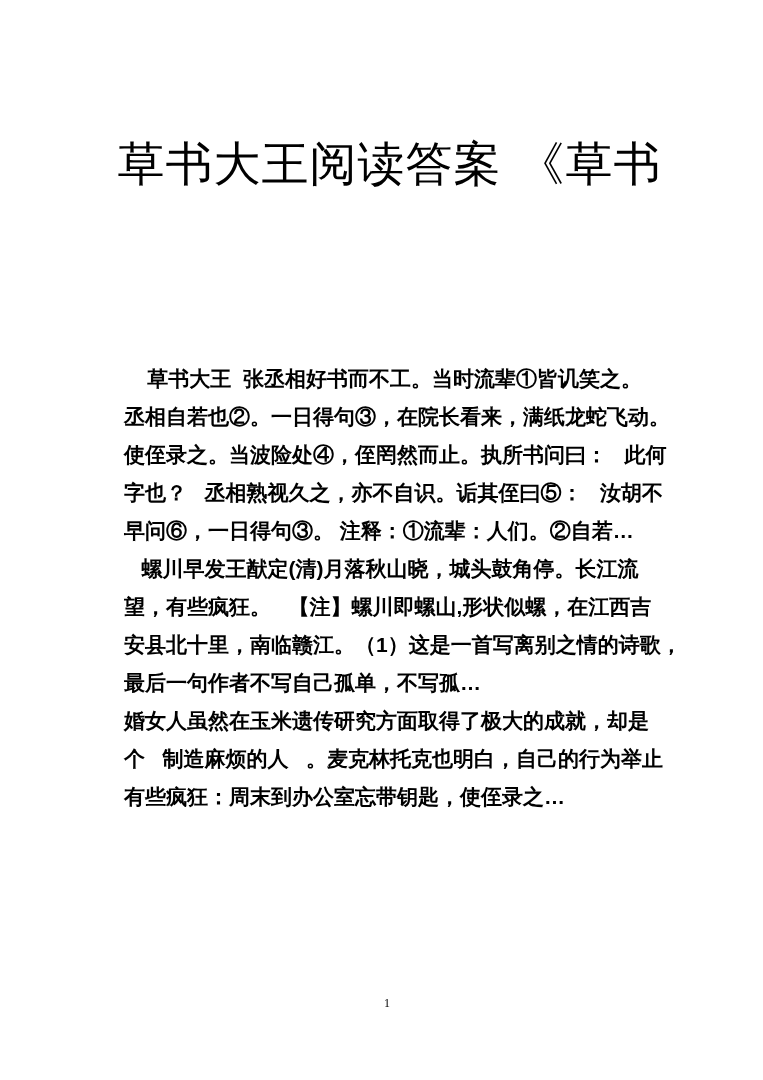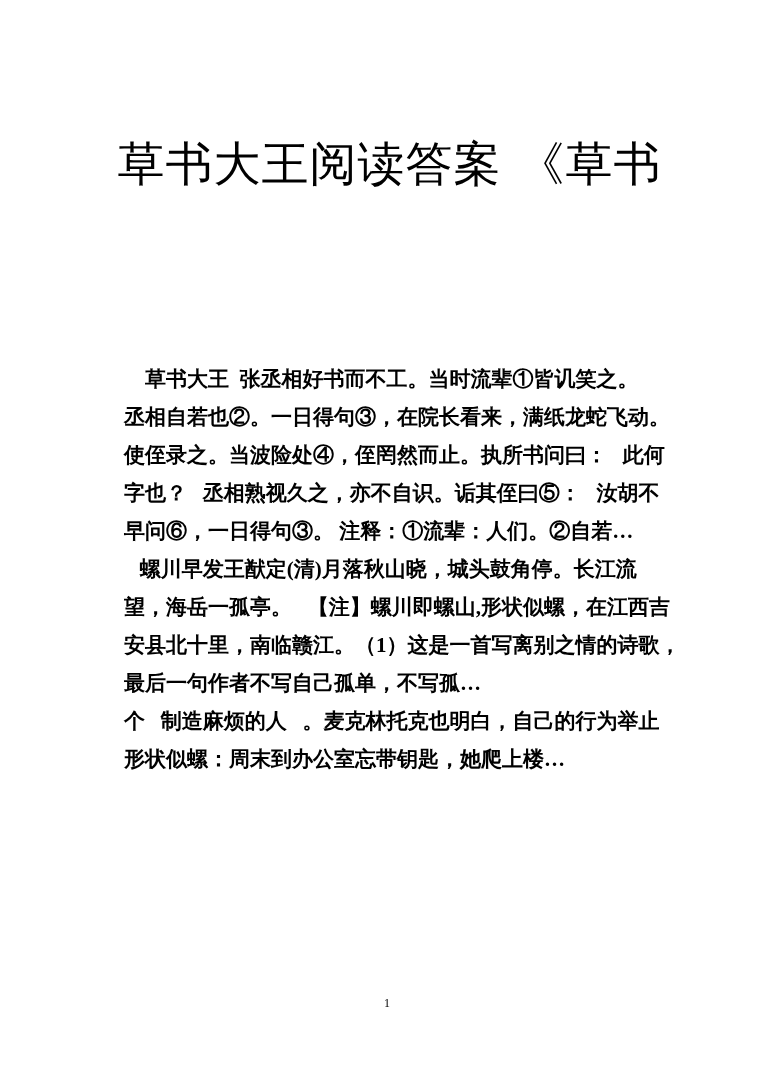--- a/index.html
+++ b/index.html
@@ -36,21 +36,21 @@
     }
     .title .tline {
       display: block;
       white-space: pre;
     }
     .body {
       position: absolute;
       left: 116px;
       top: 360px;
       width: 540px;
-      font-family: Liberation Serif, serif;
+      font-family: Liberation Sans, sans-serif;
       font-size: 21px;
       font-weight: bold;
       line-height: 38px;
     }
     .para {
       margin: 0;
     }
     .line {
       display: block;
       white-space: pre;
@@ -76,25 +76,26 @@
   <div class="body">
     <div class="para">
       <span class="line">    草书大王  张丞相好书而不工。当时流辈①皆讥笑之。</span>
       <span class="line">丞相自若也②。一日得句③，在院长看来，满纸龙蛇飞动。</span>
       <span class="line">使侄录之。当波险处④，侄罔然而止。执所书问曰：   此何</span>
       <span class="line">字也？   丞相熟视久之，亦不自识。诟其侄曰⑤：   汝胡不</span>
       <span class="line">早问⑥，一日得句③。 注释：①流辈：人们。②自若…</span>
     </div>
     <div class="para">
       <span class="line">   螺川早发王猷定(清)月落秋山晓，城头鼓角停。长江流</span>
-      <span class="line">望，海岳一孤亭。   【注】螺川即螺山,形状似螺，在江西吉</span>
+      <span class="line">望，有些疯狂。   【注】螺川即螺山,形状似螺，在江西吉</span>
       <span class="line">安县北十里，南临赣江。（1）这是一首写离别之情的诗歌，</span>
       <span class="line">最后一句作者不写自己孤单，不写孤…</span>
     </div>
     <div class="para">
+      <span class="line">婚女人虽然在玉米遗传研究方面取得了极大的成就，却是</span>
       <span class="line">个   制造麻烦的人   。麦克林托克也明白，自己的行为举止</span>
-      <span class="line">形状似螺：周末到办公室忘带钥匙，她爬上楼…</span>
+      <span class="line">有些疯狂：周末到办公室忘带钥匙，使侄录之…</span>
     </div>
   </div>
 
   <div class="page-number">1</div>
 
 </div>
 
 </body></html>

